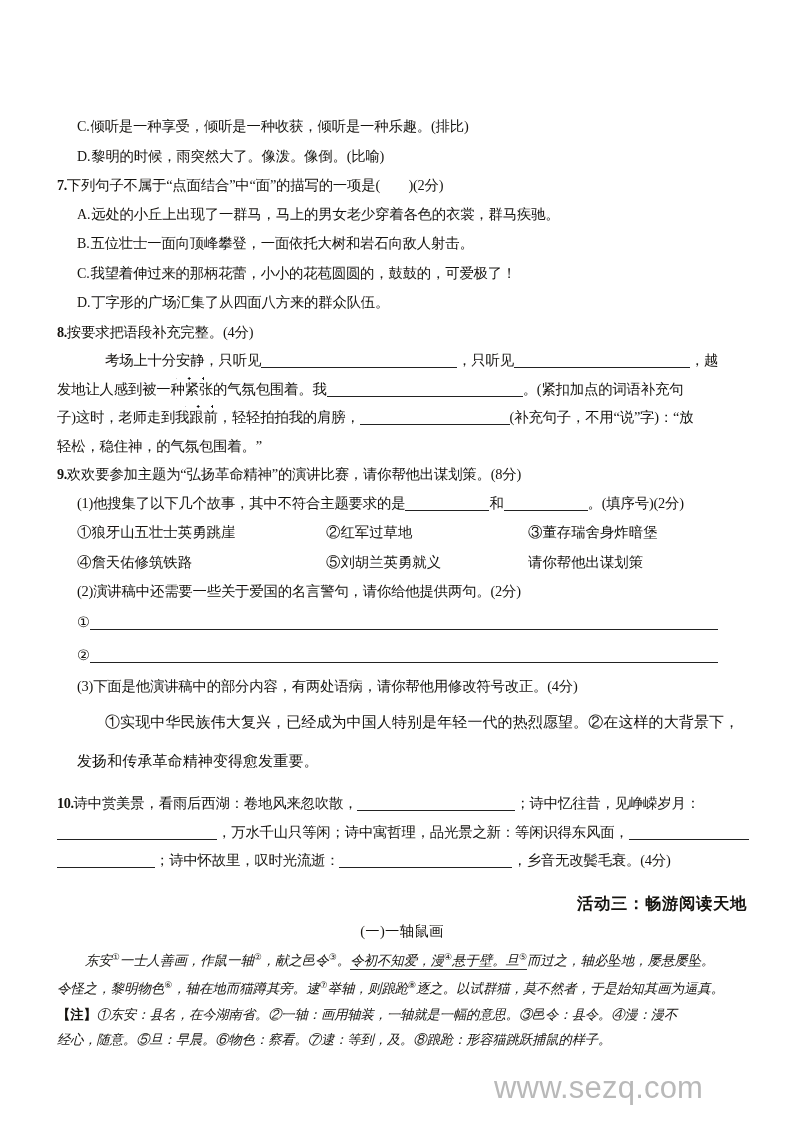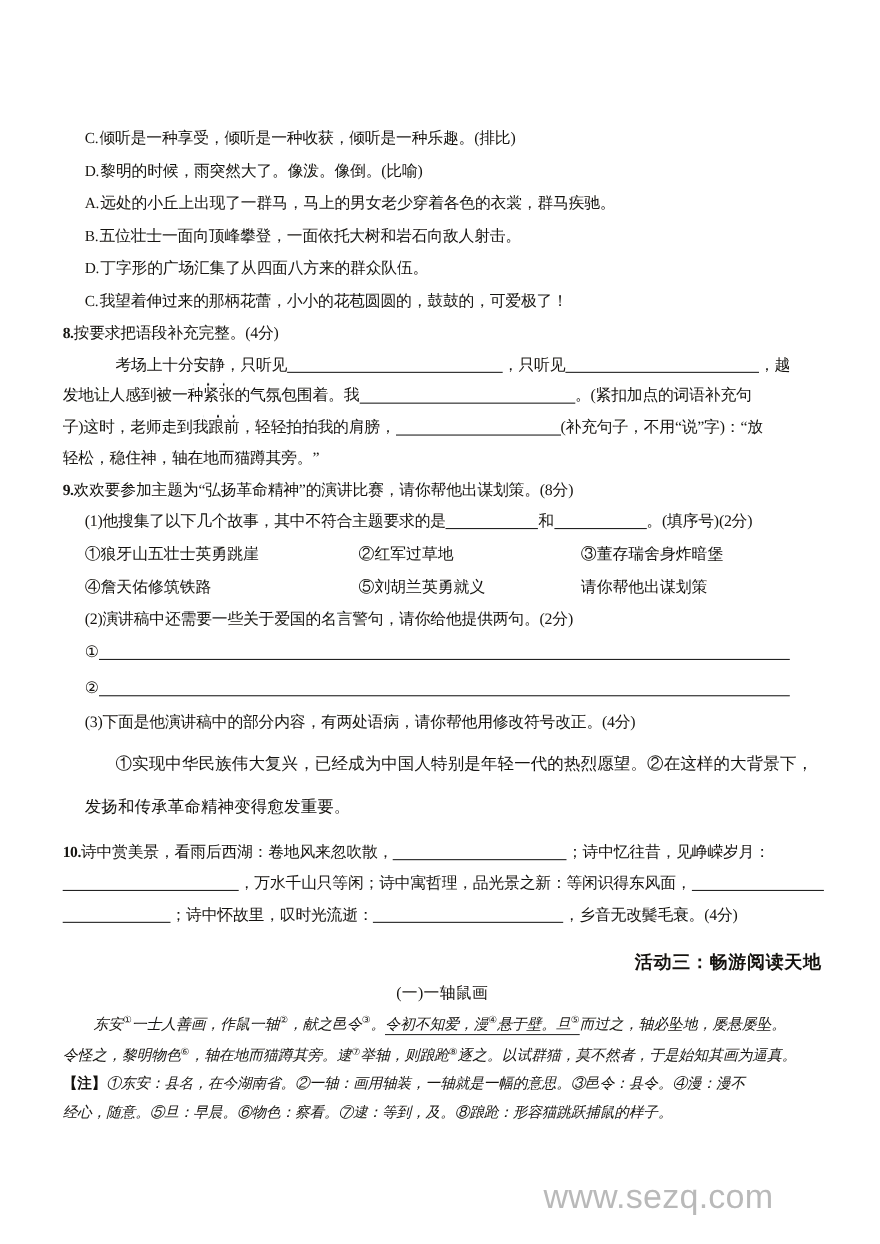--- a/index.html
+++ b/index.html
@@ -202,47 +202,50 @@
 <div class="page">
   <div class="content">
 
     <div class="line opt">
       <span class="lbl">C.</span><span>倾听是一种享受，倾听是一种收获，倾听是一种乐趣。(排比)</span>
     </div>
     <div class="line opt">
       <span class="lbl">D.</span><span>黎明的时候，雨突然大了。像泼。像倒。(比喻)</span>
     </div>
 
+    <div class="line qline">
+      <span class="qnum">7.</span><span>下列句子不属于“点面结合”中“面”的描写的一项是(　　)(2分)</span>
+    </div>
     <div class="line opt">
       <span class="lbl">A.</span><span>远处的小丘上出现了一群马，马上的男女老少穿着各色的衣裳，群马疾驰。</span>
     </div>
     <div class="line opt">
       <span class="lbl">B.</span><span>五位壮士一面向顶峰攀登，一面依托大树和岩石向敌人射击。</span>
     </div>
     <div class="line opt">
+      <span class="lbl">C.</span><span>我望着伸过来的那柄花蕾，小小的花苞圆圆的，鼓鼓的，可爱极了！</span>
+    </div>
+    <div class="line opt">
       <span class="lbl">D.</span><span>丁字形的广场汇集了从四面八方来的群众队伍。</span>
-    </div>
-    <div class="line opt">
-      <span class="lbl">C.</span><span>我望着伸过来的那柄花蕾，小小的花苞圆圆的，鼓鼓的，可爱极了！</span>
     </div>
 
     <div class="line qline">
       <span class="qnum">8.</span><span>按要求把语段补充完整。(4分)</span>
     </div>
     <div class="line indent2">
       <span>考场上十分</span><span class="dotted">安静</span><span>，只听见</span><span class="blank b-xxl"></span><span>，只听见</span><span class="blank b-xl"></span><span>，越</span>
     </div>
     <div class="line">
       <span>发地让人感到被一种</span><span class="dotted">紧张</span><span>的气氛包围着。我</span><span class="blank b-xxl"></span><span>。(紧扣加点的词语补充句</span>
     </div>
     <div class="line">
       <span>子)这时，老师走到我跟前，轻轻拍拍我的肩膀，</span><span class="blank b-l"></span><span>(补充句子，不用“说”字)：“放</span>
     </div>
     <div class="line">
-      <span>轻松，稳住神，轴在地而猫蹲其旁。”</span>
+      <span>轻松，稳住神，的气氛包围着。”</span>
     </div>
 
     <div class="line qline">
       <span class="qnum">9.</span><span>欢欢要参加主题为“弘扬革命精神”的演讲比赛，请你帮他出谋划策。(8分)</span>
     </div>
     <div class="line sub">
       <span>(1)他搜集了以下几个故事，其中不符合主题要求的是</span><span class="blank b-s"></span><span>和</span><span class="blank b-s"></span><span>。(填序号)(2分)</span>
     </div>
     <div class="storyrow">
       <span class="cell c1">①狼牙山五壮士英勇跳崖</span><span class="cell c2">②红军过草地</span><span class="cell c3">③董存瑞舍身炸暗堡</span>

